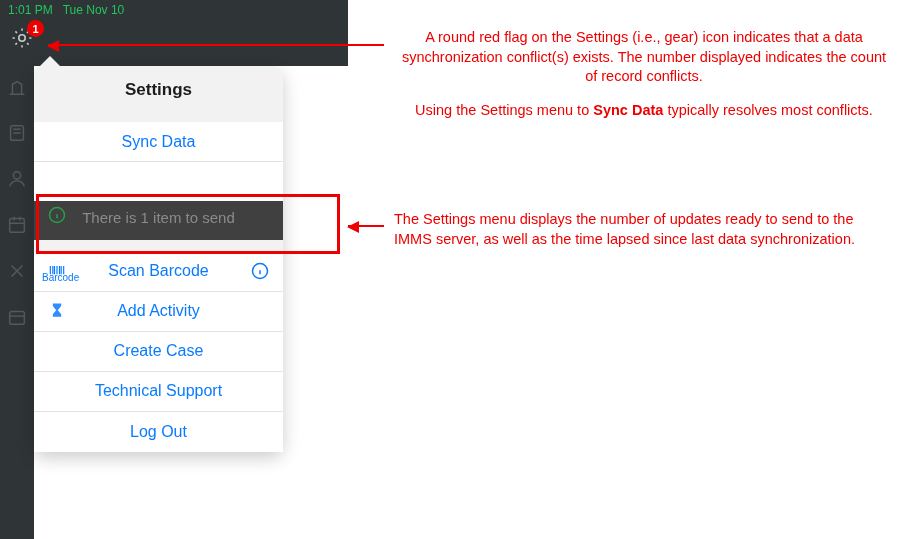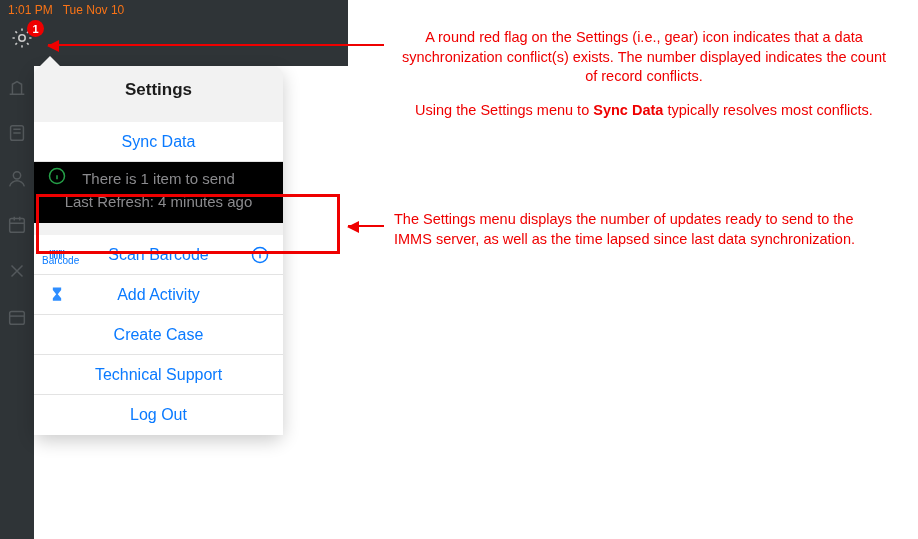--- a/index.html
+++ b/index.html
@@ -13,21 +13,21 @@
   }
   .device {
     position: absolute;
     left: 0; top: 0;
     width: 348px;
     height: 539px;
   }
   .statusbar {
     height: 20px;
     background: #2f3437;
-    color: #f97316;
+    color: #22c55e;
     display: flex;
     align-items: center;
     font-size: 12px;
     padding: 0 8px;
     gap: 10px;
   }
   .toolbar {
     height: 46px;
     background: #2f3437;
     position: relative;
@@ -109,22 +109,23 @@
   .row-left, .row-right {
     position: absolute;
     top: 50%; transform: translateY(-50%);
     width: 22px; height: 22px;
     display:flex;align-items:center;justify-content:center;
   }
   .row-left { left: 12px; }
   .row-right { right: 12px; }
   .row-left svg, .row-right svg { width: 20px; height: 20px; }
   .sync-block {
-    background: #000000;
+    background: #404040;
     padding: 6px 0 10px;
+    margin-top: 39px;
   }
   .sync-status, .sync-refresh {
     text-align: center;
     color: #8a8a8d;
     font-size: 15px;
     line-height: 1.5;
   }
   .annot-red {
     position: absolute;
     border: 3px solid #ef0000;
@@ -229,21 +230,20 @@
         <span class="row-link">Sync Data</span>
       </div>
       <div class="sync-block" style="position:relative;">
         <span class="row-left" style="top:14px;">
           <svg viewBox="0 0 24 24" fill="none" stroke="#25a048" stroke-width="1.8">
               <circle cx="12" cy="12" r="9"></circle>
               <path d="M12 11v5M12 8h.01"></path>
             </svg>
         </span>
         <div class="sync-status">There is 1 item to send</div>
-        <div class="sync-refresh">Last Refresh: 4 minutes ago</div>
       </div>
     </div>
 
     <div class="section">
       <div class="row" style="position:relative;">
         <span class="row-left">
           <svg viewBox="0 0 24 24" fill="none" stroke="#0a7aff" stroke-width="1.4">
               <path d="M4 6v10M7 6v10M9 6v10M12 6v10M15 6v10M17 6v10M20 6v10"></path>
             </svg>
         </span>

